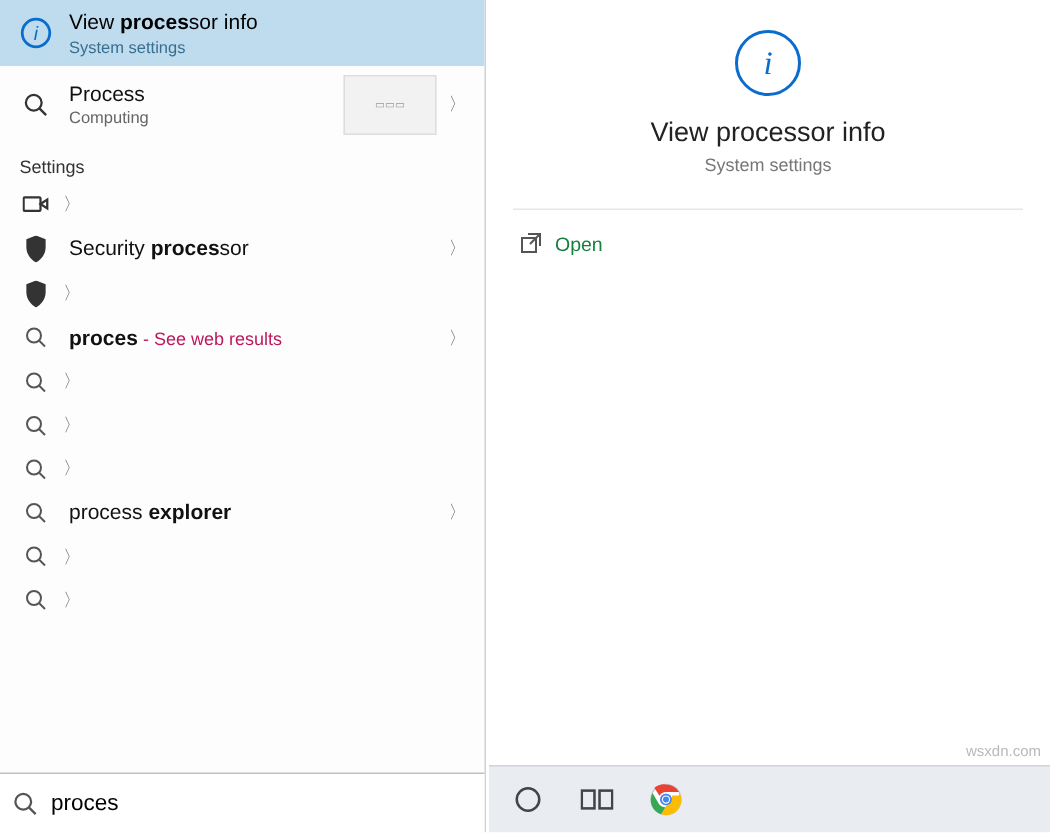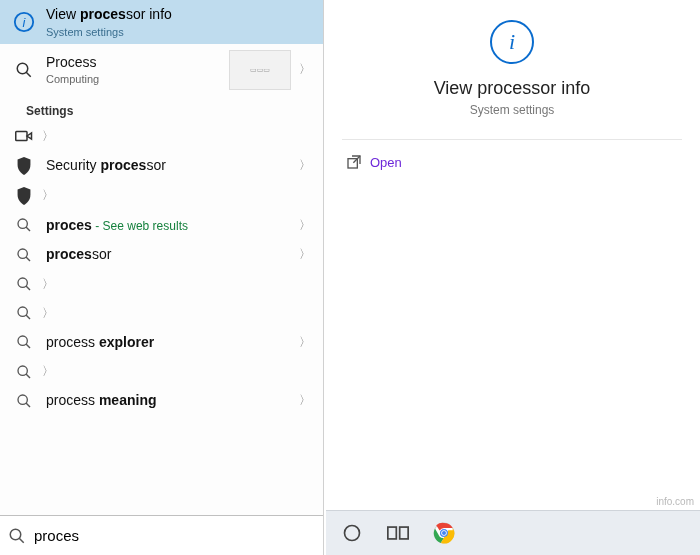--- a/index.html
+++ b/index.html
@@ -11,30 +11,30 @@
   .result-row { display: flex; align-items: center; padding: 6px 10px 6px 8px; position: relative; }
   .result-row.best { background: #bfdcee; }
   .result-row .icon { width: 32px; display: flex; align-items: center; justify-content: center; flex-shrink: 0; color: #333; }
   .result-row .txt { flex: 1; padding-left: 6px; }
   .result-row .title { font-size: 14px; color: #111; line-height: 1.25; }
   .result-row .sub { font-size: 11px; color: #666; margin-top: 2px; }
   .result-row .chev { color: #777; font-size: 12px; padding: 0 2px; }
   .result-row.best .title { color: #000; }
   .result-row.best .sub { color: #3a6e8f; }
   .result-row .thumb { width: 62px; height: 40px; background: #f2f2f2; border: 1px solid #ddd; margin-right: 6px; display: flex; align-items: center; justify-content: center; font-size: 7px; color: #999; }
-  .section-h { font-size: 12px; font-weight: 700; color: #333; padding: 8px 10px 4px 26px; }
+  .section-h { font-size: 12px; font-weight: 400; color: #333; padding: 8px 10px 4px 13px; }
   .search-bar { height: 40px; border-top: 1px solid #c0c0c0; display: flex; align-items: center; padding: 0 8px; background: #fff; }
   .search-bar .sicon { width: 20px; color: #555; }
   .search-bar input { flex: 1; border: none; outline: none; font-size: 15px; padding: 4px 6px; background: transparent; }
   .hero { display: flex; flex-direction: column; align-items: center; padding-top: 20px; }
   .hero-icon { width: 44px; height: 44px; border: 2px solid #0a6cce; border-radius: 50%; color: #0a6cce; display: flex; align-items: center; justify-content: center; font-size: 22px; font-style: italic; font-family: Georgia, serif; }
   .hero-title { font-size: 18px; color: #222; margin-top: 14px; }
   .hero-sub { font-size: 12px; color: #777; margin-top: 4px; }
   .divider { height: 1px; background: #e6e6e6; margin: 22px 18px 0 18px; }
-  .action-row { display: flex; align-items: center; padding: 14px 22px; font-size: 13px; color: #6d28d9; }
+  .action-row { display: flex; align-items: center; padding: 14px 22px; font-size: 13px; color: #15803d; }
   .action-row .aicon { width: 24px; color: #555; }
   .taskbar { position: absolute; left: 326px; bottom: 0; right: 0; height: 45px; background: #e9edf2; border-top: 1px solid #cfd4da; display: flex; align-items: center; padding: 0 8px; gap: 10px; }
   .tb-item { width: 36px; height: 36px; display: flex; align-items: center; justify-content: center; color: #444; }
   .bold { font-weight: 600; }
   .watermark { position: absolute; right: 6px; bottom: 48px; font-size: 10px; color: #b9b9b9; }
   svg { display: block; }
 </style>
 </head>
 <body>
 
@@ -110,33 +110,30 @@
 
       <div id="web-list">
           <div class="result-row">
             <div class="icon">
               <svg width="16" height="16" viewBox="0 0 24 24" fill="none" stroke="#555" stroke-width="2">
                 <circle cx="10" cy="10" r="7"></circle>
                 <line x1="15" y1="15" x2="21" y2="21"></line>
               </svg>
             </div>
             <div class="txt">
-              <div class="title"><span></span><span class="bold">proces</span><span></span><span style="color:#15803d;font-size:12px;"> - See web results</span></div>
-            </div>
-            <div class="chev">〉</div>
-          </div>
-          <div class="result-row">
-            <div class="icon">
-              <svg width="16" height="16" viewBox="0 0 24 24" fill="none" stroke="#555" stroke-width="2">
-                <circle cx="10" cy="10" r="7"></circle>
-                <line x1="15" y1="15" x2="21" y2="21"></line>
-              </svg>
-            </div>
-            <div class="txt">
-              <div class="title"><span></span><span class="bold">proces</span><span>sor</span><span style="color:#888;font-size:12px;"></span></div>
+              <div class="title"><span></span><span class="bold">proces</span><span></span><span style="color:#be185d;font-size:12px;"> - See web results</span></div>
+            </div>
+            <div class="chev">〉</div>
+          </div>
+          <div class="result-row">
+            <div class="icon">
+              <svg width="16" height="16" viewBox="0 0 24 24" fill="none" stroke="#555" stroke-width="2">
+                <circle cx="10" cy="10" r="7"></circle>
+                <line x1="15" y1="15" x2="21" y2="21"></line>
+              </svg>
             </div>
             <div class="chev">〉</div>
           </div>
           <div class="result-row">
             <div class="icon">
               <svg width="16" height="16" viewBox="0 0 24 24" fill="none" stroke="#555" stroke-width="2">
                 <circle cx="10" cy="10" r="7"></circle>
                 <line x1="15" y1="15" x2="21" y2="21"></line>
               </svg>
             </div>
@@ -171,23 +168,20 @@
               </svg>
             </div>
             <div class="chev">〉</div>
           </div>
           <div class="result-row">
             <div class="icon">
               <svg width="16" height="16" viewBox="0 0 24 24" fill="none" stroke="#555" stroke-width="2">
                 <circle cx="10" cy="10" r="7"></circle>
                 <line x1="15" y1="15" x2="21" y2="21"></line>
               </svg>
-            </div>
-            <div class="txt">
-              <div class="title"><span>process </span><span class="bold">meaning</span><span></span><span style="color:#888;font-size:12px;"></span></div>
             </div>
             <div class="chev">〉</div>
           </div>
         </div>
 
     </div>
 
     <div class="search-bar">
       <div class="sicon">
         <svg width="18" height="18" viewBox="0 0 24 24" fill="none" stroke="#555" stroke-width="2">
@@ -238,13 +232,13 @@
         <path d="M12 1a11 11 0 0 1 9.5 5.5H12a5.5 5.5 0 0 0-4.76 2.75L3.5 3.5A11 11 0 0 1 12 1z" fill="#EA4335"></path>
         <path d="M2.2 7.2l4.9 8.5A5.5 5.5 0 0 0 12 17.5l-3.5 5.3A11 11 0 0 1 2.2 7.2z" fill="#34A853"></path>
         <path d="M21.5 6.5A11 11 0 0 1 8.6 22.8l4.9-8.5a5.5 5.5 0 0 0 3-5.3l5 0z" fill="#FBBC05"></path>
         <circle cx="12" cy="12" r="4.2" fill="#4285F4"></circle>
         <circle cx="12" cy="12" r="3" fill="#fff"></circle>
         <circle cx="12" cy="12" r="2.2" fill="#4285F4"></circle>
       </svg>
   </div>
 </div>
 
-<div class="watermark">info.com</div>
+<div class="watermark">wsxdn.com</div>
 
 </body></html>

